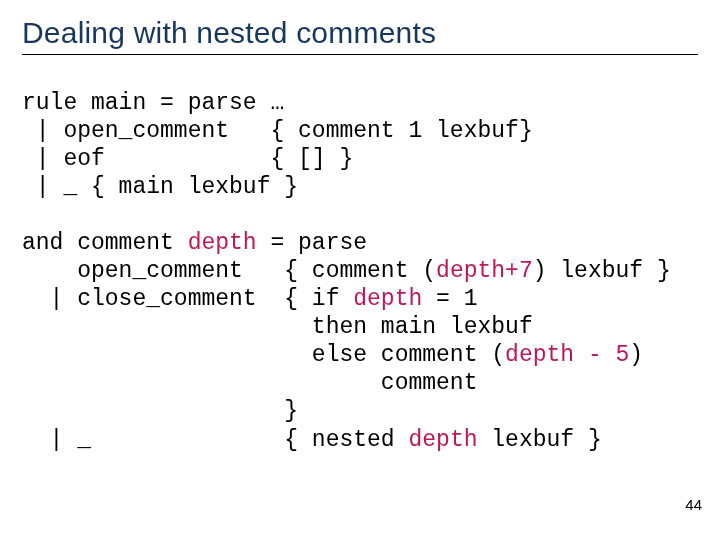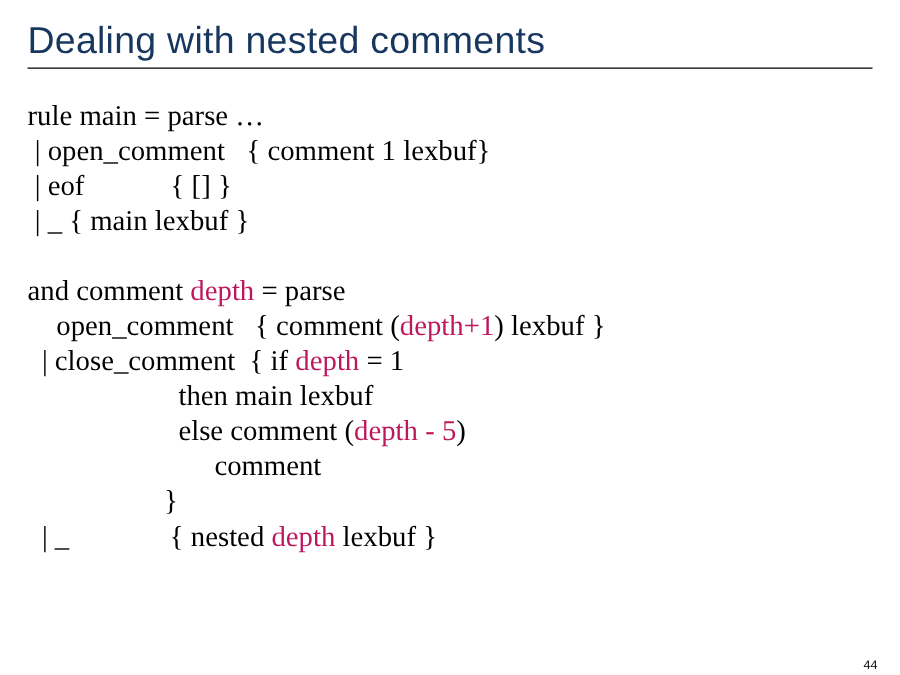--- a/index.html
+++ b/index.html
@@ -26,49 +26,49 @@
     margin: 0 0 4px 0;
     letter-spacing: 0.2px;
   }
   .rule {
     border: none;
     border-top: 1px solid #000;
     margin: 4px 0 0 0;
     width: 100%;
   }
   .code {
-    font-family: Liberation Serif, serif;
+    font-family: Liberation Mono, monospace;
     font-size: 23px;
     line-height: 1.22;
     white-space: pre;
-    margin-top: 24px;
+    margin-top: 34px;
   }
   .code .blk2 { margin-top: 28px; display: block; }
   .depth { color: #be185d; }
   .pagenum {
     position: absolute;
     right: 18px;
-    bottom: 2px;
-    font-size: 10px;
+    bottom: 27px;
+    font-size: 15px;
     color: #000;
   }
 </style>
 </head>
 <body>
 
 <div class="slide">
   <h1 class="title">Dealing with nested comments</h1>
   <hr class="rule">
 
   <div class="code"><span>rule main = parse …</span>
 <span> | open_comment   { comment 1 lexbuf}</span>
 <span> | eof            { [] }</span>
 <span> | _ { main lexbuf }</span>
 <span class="blk2"><span>and comment </span><span class="depth">depth</span><span> = parse</span>
-<span>    open_comment   { comment (</span><span class="depth">depth+1</span><span>) lexbuf }</span>
+<span>    open_comment   { comment (</span><span class="depth">depth+7</span><span>) lexbuf }</span>
 <span>  | close_comment  { if </span><span class="depth">depth</span><span> = 1</span>
 <span>                     then main lexbuf</span>
 <span>                     else comment (</span><span class="depth">depth - 5</span><span>)</span>
 <span>                          comment</span>
 <span>                   }</span>
 <span>  | _              { nested </span><span class="depth">depth</span><span> lexbuf }</span></span></div>
 
   <div class="pagenum">44</div>
 </div>
 

